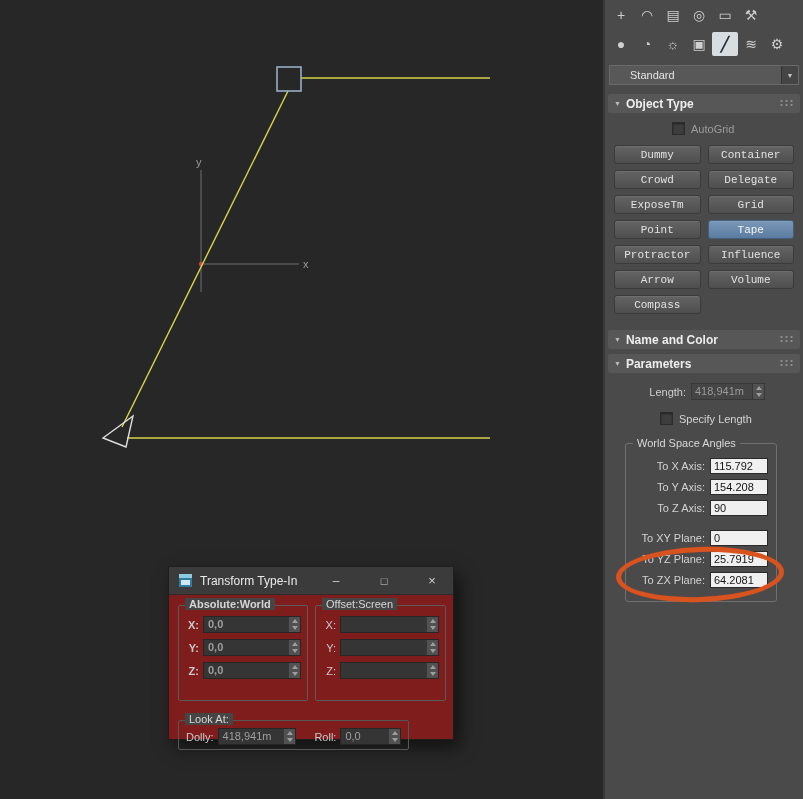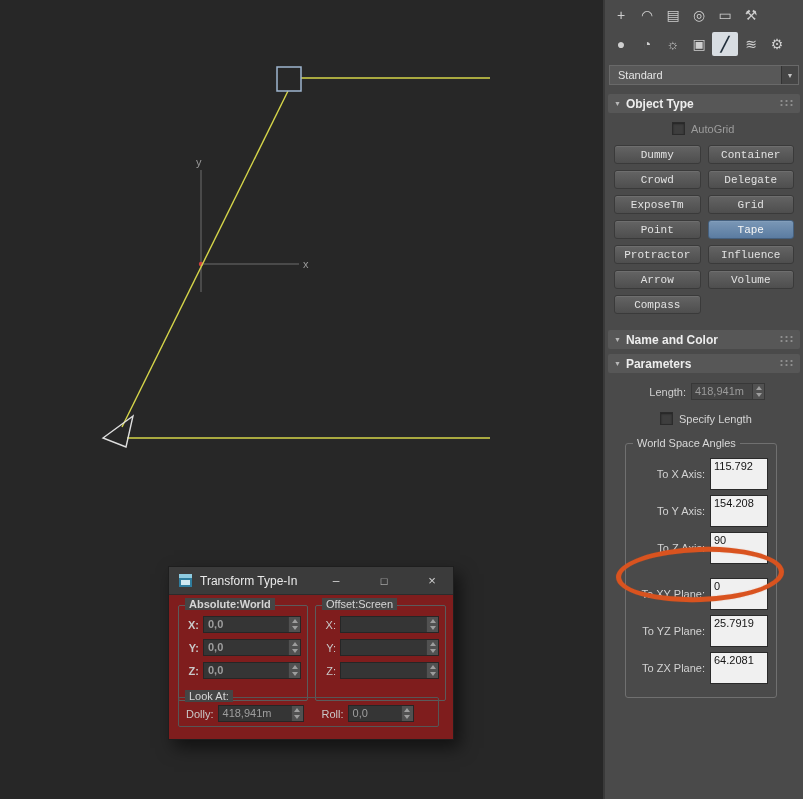--- a/index.html
+++ b/index.html
@@ -23,21 +23,21 @@
   .tb-icon {
     width:26px; height:24px; display:flex; align-items:center; justify-content:center;
     font-size:14px; color:#cfcfcf; cursor:default;
   }
   .tb-icon.active { background:#d8dde2; color:#23303c; border-radius:2px; font-weight:bold; }
 
   .dropdown {
     margin:7px 4px 9px; height:20px; background:#585858; border:1px solid #696969;
     display:flex; align-items:center; font-size:11px; color:#e4e4e4;
   }
-  .dropdown .dd-label { flex:1; padding-left:8px; }
+  .dropdown .dd-label { flex:1; padding-left:20px; }
   .dropdown .dd-arrow {
     width:17px; height:100%; background:#454545; border-left:1px solid #333;
     display:flex; align-items:center; justify-content:center; font-size:7px; color:#c4c4c4;
   }
 
   .rollout { margin:5px 3px 0; }
   .rollout-header {
     height:19px; background:#575757; border-radius:2px; display:flex; align-items:center;
     gap:5px; padding:0 6px;
   }
@@ -90,21 +90,21 @@
     padding:14px 8px 8px;
   }
   .group-title {
     position:absolute; top:-7px; left:7px; background:#4a4a4a; padding:0 4px;
     font-size:11px; color:#d8d8d8; white-space:nowrap;
   }
   .angle-row { display:flex; align-items:center; margin-bottom:5px; }
   .angle-row.gap { margin-top:14px; }
   .angle-row .lab { flex:1; text-align:right; font-size:11px; color:#d2d2d2; padding-right:5px; white-space:nowrap; }
   .angle-field {
-    width:58px; height:32px; background:#f0f0f0; border:1px solid #2a2a2a;
+    width:58px; height:16px; background:#f0f0f0; border:1px solid #2a2a2a;
     color:#141414; font-size:11px; padding:1px 3px;
   }
   .annotation {
     position:absolute; left:-10px; top:103px; width:calc(100% + 18px); height:55px;
     border:5px solid #d9531f; border-radius:50%; transform:rotate(-2deg);
     pointer-events:none; box-shadow:0 0 1px rgba(217,83,31,.6), inset 0 0 1px rgba(217,83,31,.6);
   }
 
   
   .dialog {
@@ -118,21 +118,21 @@
   }
   .dlg-title { font-size:12px; color:#eaeaea; }
   .win-btn { width:22px; text-align:center; font-size:12px; color:#cfcfcf; cursor:default; }
   .win-btn.min { margin-left:auto; }
   .win-btn.max { margin-left:18px; font-size:11px; }
   .win-btn.close { margin-left:18px; font-size:13px; }
 
   .dlg-group { position:absolute; border:1px solid #5b5b5b; border-radius:2px; }
   .abs-group { left:9px;  top:38px; width:130px; height:96px;font-weight:bold; }
   .off-group { left:146px; top:38px; width:131px; height:96px; }
-  .look-group { left:9px; top:130px; width:261px; height:30px; border-color:#565656; }
+  .look-group { left:9px; top:153px; width:231px; height:30px; border-color:#565656; }
   .dlg-legend {
     position:absolute; top:-8px; left:6px; background:#454545; padding:0 4px;
     font-size:11px; color:#d6d6d6; white-space:nowrap;
   }
   .dlg-row { display:flex; align-items:center; gap:4px; margin:6px 6px 0; }
   .dlg-row:first-of-type { margin-top:10px; }
   .dlg-row .lab { width:14px; text-align:right; font-size:11px; color:#c9c9c9; }
   .dlg-field { display:flex; flex:1; height:17px; border:1px solid #262626; background:#353535; }
   .dlg-field .val { flex:1; font-size:11px; color:#9e9e9e; padding:1px 4px; white-space:nowrap; overflow:hidden; }
   .look-row { display:flex; align-items:center; gap:4px; margin:7px 7px 0; }

